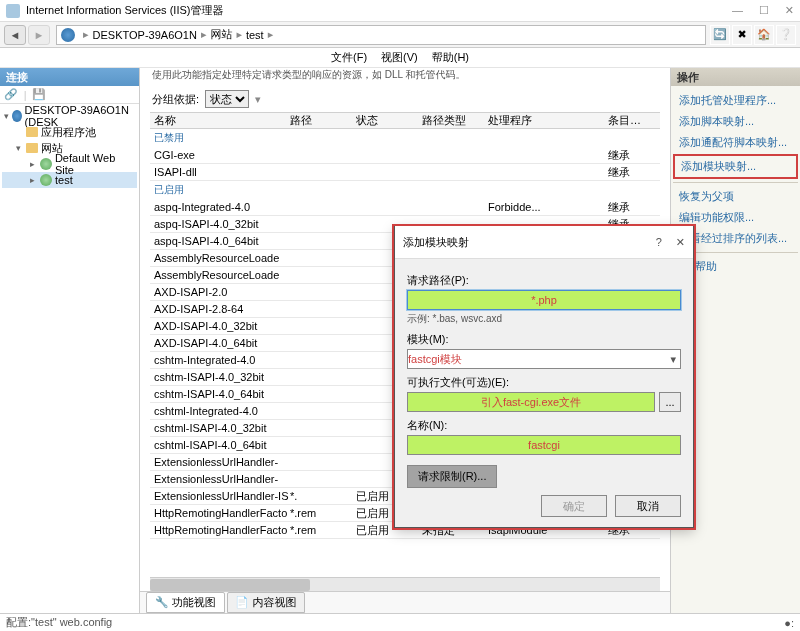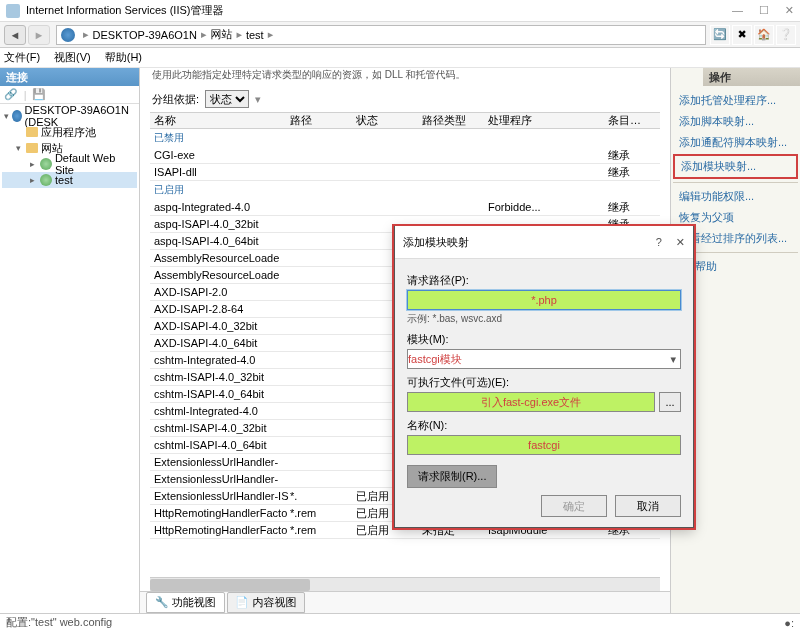--- a/index.html
+++ b/index.html
@@ -8,21 +8,21 @@
 .title-bar .icon { width:14px; height:14px; background:#a8c8e0; border-radius:2px; margin-right:6px; }
 .win-ctrls { margin-left:auto; display:flex; gap:16px; color:#888; }
 .win-ctrls span { cursor:pointer; }
 .nav-bar { height:26px; background:#f4f4f4; border-bottom:1px solid #ccc; display:flex; align-items:center; padding:0 4px; }
 .nav-btn { width:22px; height:20px; border:1px solid #bbb; background:#e8e8e8; border-radius:3px; margin-right:2px; display:flex; align-items:center; justify-content:center; color:#555; }
 .breadcrumb { flex:1; height:20px; border:1px solid #bbb; background:#fff; display:flex; align-items:center; padding:0 4px; margin:0 4px; }
 .breadcrumb .sep { margin:0 4px; color:#888; }
 .bc-icon { width:14px; height:14px; background:radial-gradient(circle,#5a9bd4,#2a6ba4); border-radius:50%; margin-right:4px; }
 .rt-btns { display:flex; gap:2px; }
 .rt-btns div { width:20px; height:20px; border:1px solid #fff; display:flex; align-items:center; justify-content:center; }
-.menu-bar { height:20px; display:flex; align-items:center; padding:0 4px; gap:14px; border-bottom:1px solid #e4e4e4; }
+.menu-bar { height:20px; display:flex; align-items:center; padding:0 4px; gap:14px; border-bottom:1px solid #e4e4e4;justify-content:center; }
 .main { display:flex; height:545px; }
 .left-panel { width:140px; border-right:1px solid #ccc; }
 .panel-hdr { background:linear-gradient(#6fa8d8,#5a96c8); color:#fff; height:18px; display:flex; align-items:center; padding:0 6px; font-weight:bold; }
 .tree { padding:4px 2px; }
 .tree-row { display:flex; align-items:center; height:16px; padding-left:2px; }
 .tree-row .tog { width:10px; color:#666; font-size:9px; }
 .tree-sel { background:#d0e4f5; }
 .bc-icon2 { width:12px; height:12px; background:radial-gradient(circle,#5a9bd4,#2a6ba4); border-radius:50%; margin-right:3px; }
 .folder { width:12px; height:10px; background:#f0c870; border-radius:1px; margin-right:3px; }
 .globe { width:12px; height:12px; background:radial-gradient(circle,#a0d8a0,#5aa85a); border-radius:50%; margin-right:3px; }
@@ -35,21 +35,21 @@
 .grp-row select { height:18px; font-size:11px; border:1px solid #888; }
 .grid-hdr, .grid-row { display:flex; border-bottom:1px solid #e8e8e8; height:17px; align-items:center; }
 .grid-hdr { background:#f5f5f5; border-top:1px solid #d0d0d0; border-bottom:1px solid #d0d0d0; }
 .grid { margin:0 10px; overflow:hidden; flex:1; }
 .c1 { width:140px; padding-left:4px; } .c2 { width:66px; } .c3 { width:66px; } .c4 { width:66px; } .c5 { width:120px; } .c6 { width:38px; }
 .grid-row span, .grid-hdr span { white-space:nowrap; overflow:hidden; text-overflow:ellipsis; }
 .g-section { color:#2a6ba4; font-size:10px; padding:2px 4px; }
 .tabs { border-top:1px solid #ccc; height:22px; display:flex; align-items:center; padding:0 6px; gap:2px; background:#f8f8f8; }
 .tab { padding:2px 8px; border:1px solid #bbb; background:#fff; display:flex; align-items:center; gap:3px; border-radius:2px 2px 0 0; }
 .right-panel { width:130px; border-left:1px solid #ccc; background:#f6f6f0; }
-.right-panel .panel-hdr { background:linear-gradient(#d8d4c8,#c8c4b8); color:#333;margin-left:32px; }
+.right-panel .panel-hdr { background:linear-gradient(#d8d4c8,#c8c4b8); color:#333; }
 .act-list { padding:4px 2px; }
 .act-link { color:#2a6ba4; padding:3px 6px; cursor:pointer; display:block; }
 .act-hl { border:2px solid #d04040; margin:1px 0; }
 .sep-line { border-top:1px solid #d0ccc0; margin:3px 0; }
 .help-row { display:flex; align-items:center; gap:4px; padding:3px 6px; color:#2a6ba4; }
 .help-ic { width:12px; height:12px; background:radial-gradient(circle,#6ab0e0,#2a70a8); border-radius:50%; }
 .status { height:18px; border-top:1px solid #ccc; display:flex; align-items:center; padding:0 6px; font-size:10px; color:#555; }
 .status .rt { margin-left:auto; }
 
 
@@ -404,22 +404,22 @@
   </div>
 
   <div class="right-panel">
     <div class="panel-hdr">操作</div>
     <div class="act-list" id="actions">
         <a class="act-link">添加托管处理程序...</a>
         <a class="act-link">添加脚本映射...</a>
         <a class="act-link">添加通配符脚本映射...</a>
         <a class="act-link act-hl">添加模块映射...</a>
         <div class="sep-line"></div>
+        <a class="act-link">恢复为父项</a>
         <a class="act-link">编辑功能权限...</a>
-        <a class="act-link">恢复为父项</a>
         <a class="act-link">查看经过排序的列表...</a>
         <div class="sep-line"></div>
         <div class="help-row">
           <div class="help-ic"></div>
           <span>帮助</span>
         </div>
       </div>
   </div>
 </div>
 

